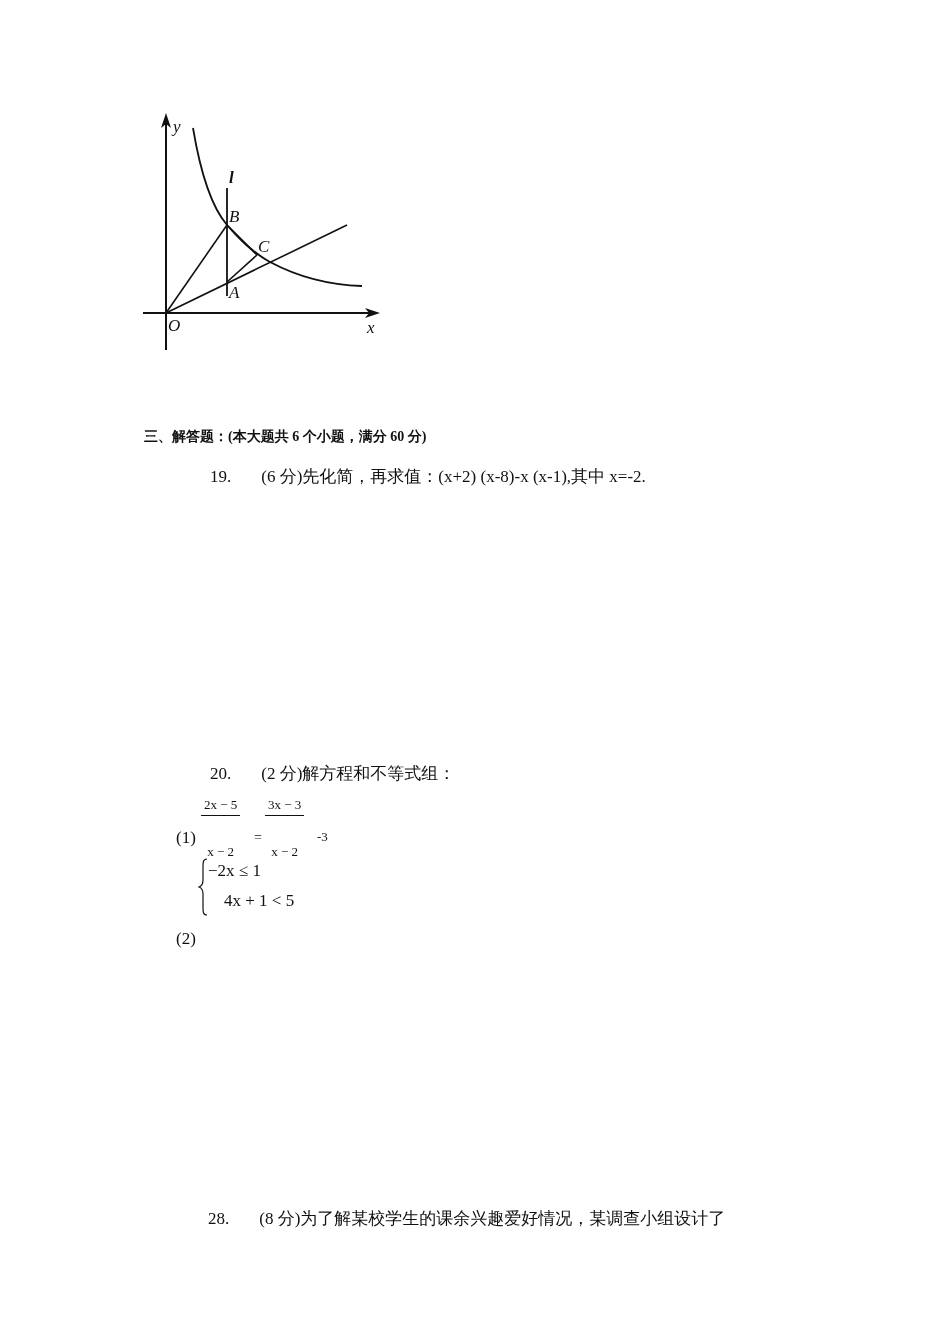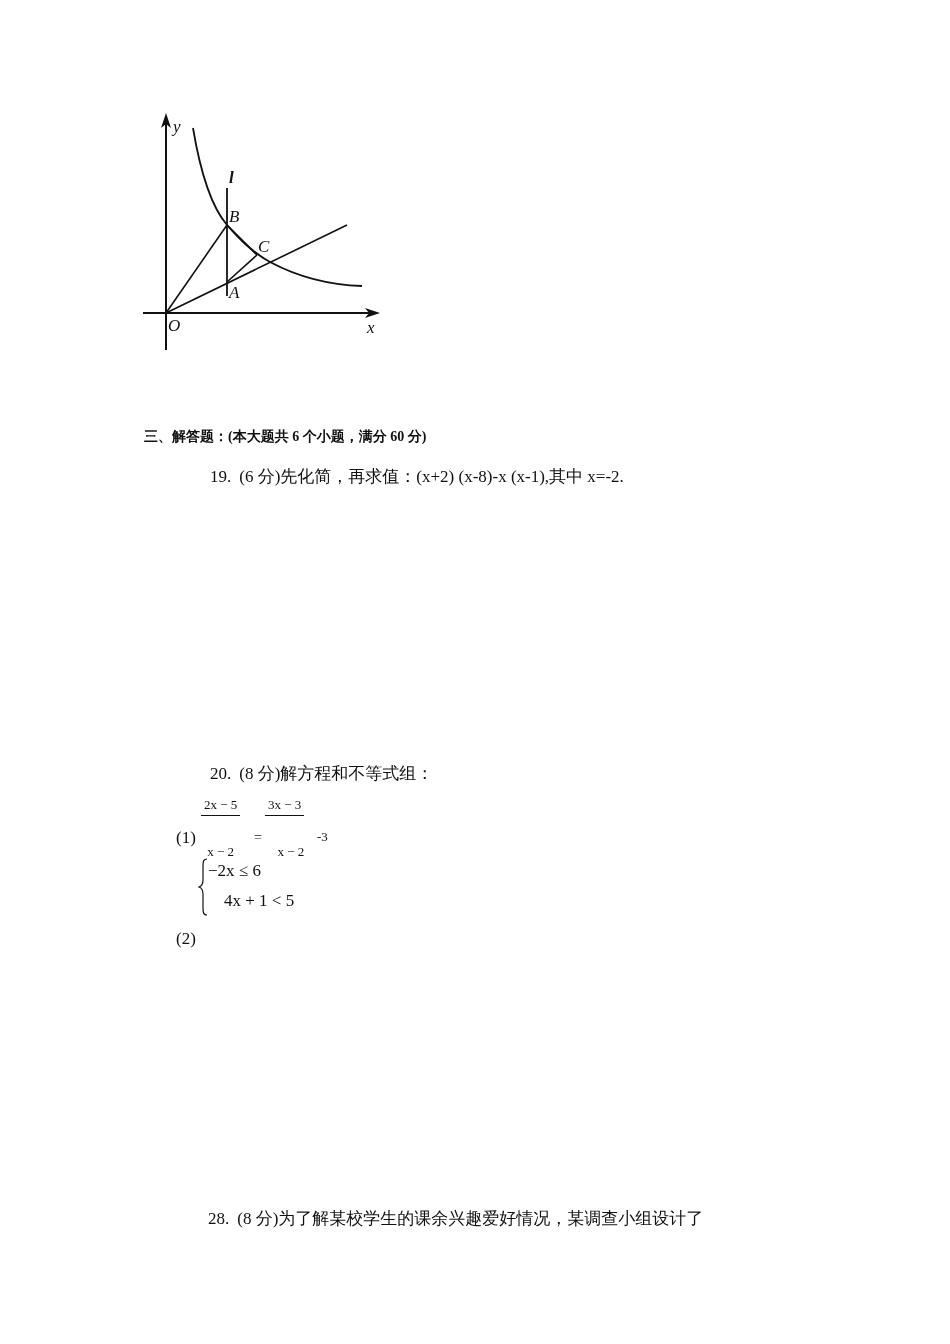--- a/index.html
+++ b/index.html
@@ -40,21 +40,21 @@
       left: 144px;
       top: 428px;
       font-size: 14px;
       font-weight: bold;
       white-space: nowrap;
     }
     .q-line {
       font-size: 17px;
       white-space: nowrap;
     }
-    .q-num { display: inline-block; margin-right: 8px; }
+    .q-num { display: inline-block; margin-right: 30px; }
     .q19 { left: 210px; top: 465px; }
     .q20 { left: 210px; top: 762px; }
     .q21 { left: 208px; top: 1207px; }
     .math {
       font-family: "Liberation Serif", "DejaVu Serif", serif;
       font-size: 13px;
     }
     .frac {
       position: absolute;
       text-align: center;
@@ -125,42 +125,42 @@
   </svg>
 </div>
 
 <div class="abs section-heading">三、解答题：(本大题共 6 个小题，满分 60 分)</div>
 
 <div class="abs q-line q19">
   <span class="q-num">19.</span><span>(6 分)先化简，再求值：(x+2) (x-8)-x (x-1),其中 x=-2.</span>
 </div>
 
 <div class="abs q-line q20">
-  <span class="q-num">20.</span><span>(8 分)解方程和不等式组：</span>
+  <span class="q-num">20.</span><span>(2 分)解方程和不等式组：</span>
 </div>
 
 <div class="abs part-label" style="left:176px; top:828px;">(1)</div>
 
 <div class="frac math" style="left:201px; top:797px;">
   <span class="num">2x − 5</span>
   <span class="den">x − 2</span>
 </div>
 
 <div class="abs math" style="left:254px; top:830px; font-size:14px;">=</div>
 
-<div class="frac math" style="left:265px; top:797px;text-align:right;">
+<div class="frac math" style="left:265px; top:797px;">
   <span class="num">3x − 3</span>
   <span class="den">x − 2</span>
 </div>
 
 <div class="abs math" style="left:317px; top:829px;">-3</div>
 
 <svg class="brace" viewBox="0 0 10 58">
   <path d="M9,1 C5,1 5,4 5,10 L5,22 C5,26 4,28 1,29 C4,30 5,32 5,36 L5,48 C5,54 5,57 9,57" fill="none" stroke="#111" stroke-width="1.2"></path>
 </svg>
-<div class="abs ineq math" style="left:208px; top:861px;">−2x ≤ 6</div>
+<div class="abs ineq math" style="left:208px; top:861px;">−2x ≤ 1</div>
 <div class="abs ineq math" style="left:208px; top:891px;margin-left:16px;">4x + 1 &lt; 5</div>
 
 <div class="abs part-label" style="left:176px; top:929px;">(2)</div>
 
 <div class="abs q-line q21">
   <span class="q-num">28.</span><span>(8 分)为了解某校学生的课余兴趣爱好情况，某调查小组设计了</span>
 </div>
 
 </body></html>

